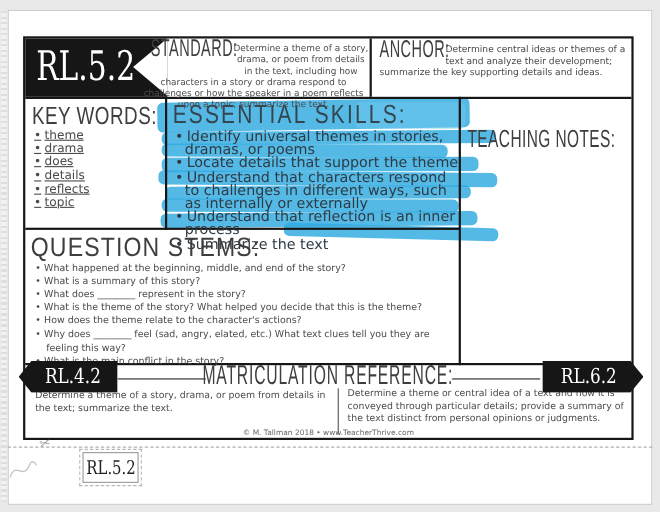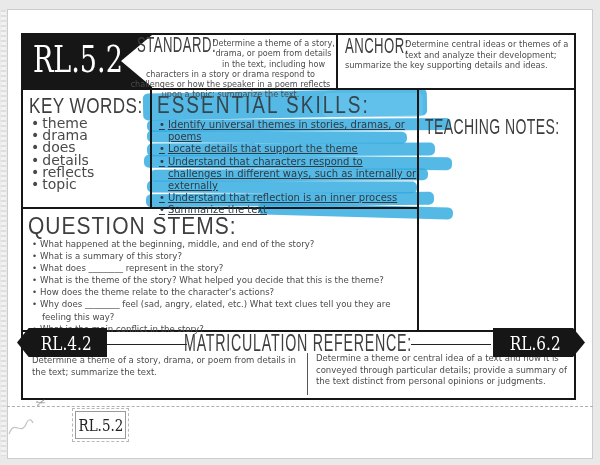--- a/index.html
+++ b/index.html
@@ -47,28 +47,28 @@
   .hd{font-family:"Liberation Sans",sans-serif;color:#3e3e3e;font-weight:400;}
   .hd-scale{display:inline-block;white-space:nowrap;transform-origin:top left;}
   .hd-float{float:left;}
   .stdcell .hd-float{width:74px;height:21px;margin-left:12px;text-align:left;}
   .hd-std,.hd-anchor{font-size:15.5px;transform:scale(0.85,1.42);letter-spacing:0.5px;}
   .anchcell .hd-float{width:60px;height:21px;}
   .kwcell{left:0;top:55px;width:127px;height:117px;padding:3px 0 0 6px;}
   .hd-kw{font-size:18px;transform:scale(0.95,1.25);letter-spacing:0.5px;}
   .kw-h{height:24px;}
   .kw-cols{display:flex;}
-  .kw-cols ul{margin:0;padding:0 0 0 2px;list-style:none;font-size:14px;line-height:12.2px;}
+  .kw-cols ul{margin:0;padding:0 0 0 2px;list-style:none;font-size:11px;line-height:12.2px;text-decoration:underline;}
   .kw-cols ul.c1{width:55px;}
   li.bullet::before{content:"•";margin-right:3px;}
   .escell{left:129px;top:55px;width:265px;height:117px;padding:2px 0 0 5px;}
   .hd-es{font-size:19px;transform:scale(1,1.25);letter-spacing:2px;color:#35454e;}
   .es-h{height:27px;}
-  .escell ul{margin:0;padding:0 0 0 2px;list-style:none;font-size:10px;line-height:12.2px;
-      color:#2e3b44;width:258px;text-decoration:underline;}
+  .escell ul{margin:0;padding:0 0 0 2px;list-style:none;font-size:13px;line-height:12.2px;
+      color:#2e3b44;width:258px;}
   .escell li{padding-left:9px;text-indent:-9px;}
   .tncell{left:396px;top:55px;width:155px;height:240px;padding:4px 0 0 6px;margin-top:20px;}
   .hd-tn{font-size:18px;transform:scale(0.78,1.25);letter-spacing:0.5px;}
   .qscell{left:0;top:174px;width:394px;height:121px;padding:3px 0 0 5px;}
   .hd-qs{font-size:21px;transform:scale(1,1.15);letter-spacing:1px;}
   .qs-h{height:26px;}
   .qscell ul{margin:0;padding:0 0 0 4px;list-style:none;font-size:8.6px;line-height:12.1px;}
   .qscell li{padding-left:10px;text-indent:-10px;}
   
   .mat-label{position:absolute;left:0;top:297px;width:551px;text-align:center;z-index:3;}
@@ -196,20 +196,21 @@
       <span class="rl-sm">RL.4.2</span>
     </div>
     <div class="rl-tag rl-next">
       <span class="rl-sm">RL.6.2</span>
     </div>
 
     <div class="mat-text left">Determine a theme of a story, drama, or poem from details in the text; summarize the text.</div>
     <div class="mat-div"></div>
     <div class="mat-text right">Determine a theme or central idea of a text and how it is conveyed through particular details; provide a summary of the text distinct from personal opinions or judgments.</div>
 
+    <div class="foot">© M. Tallman 2018 • www.TeacherThrive.com</div>
   </div>
 
   <div class="cutline"></div>
   <div class="scissors">✂</div>
   <div class="tab">
     <div class="tab-inner">
       <span class="tab-text">RL.5.2</span>
     </div>
   </div>
   <svg class="squiggle" width="30" height="26" viewBox="0 0 30 26">

